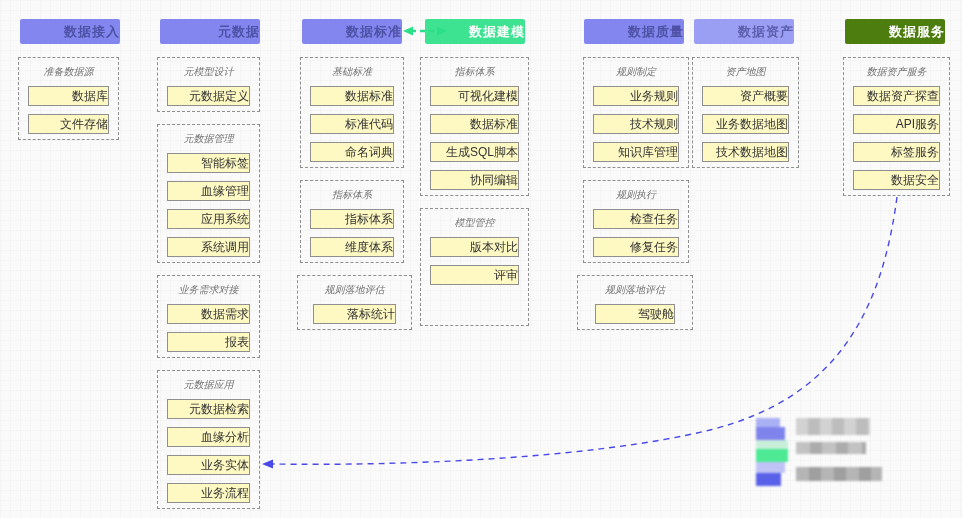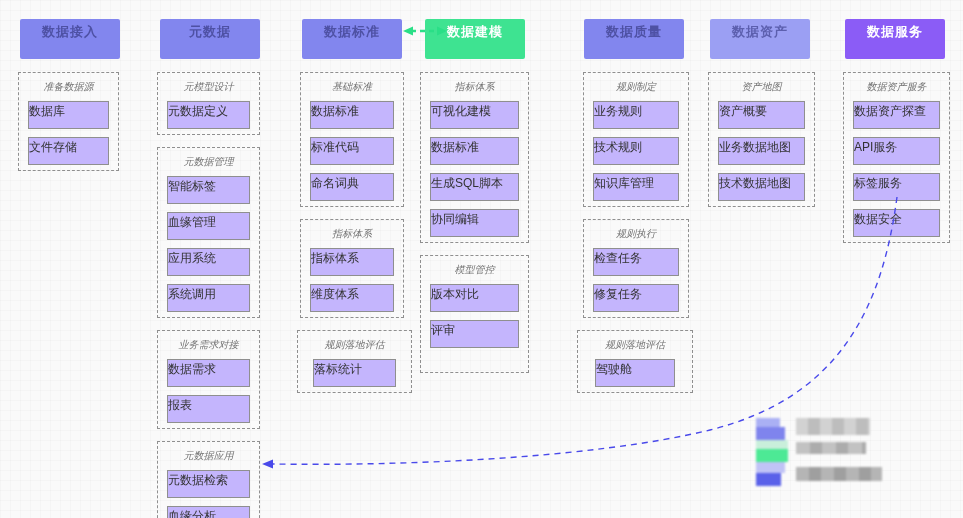--- a/index.html
+++ b/index.html
@@ -12,54 +12,54 @@
       linear-gradient(to bottom, rgba(0,0,0,0.02) 1px, transparent 1px);
     background-size:10px 10px;
   }
   #diagram{position:absolute;inset:0;}
   .col{position:absolute;top:19px;}
   .c0{left:18px;width:101px;}
   .c1{left:157px;width:103px;}
   .c2{left:297px;width:115px;}
   .c3{left:420px;width:109px;}
   .c4{left:577px;width:116px;}
-  .c5{left:708px;width:107px;}
+  .c5{left:692px;width:107px;}
   .c6{left:843px;width:107px;}
   .hdr{
-    width:100px;height:40px;line-height:25px;text-align:center;
+    width:100px;height:25px;line-height:25px;text-align:right;
     font-size:13px;font-weight:bold;border-radius:2px;margin-bottom:13px;
     letter-spacing:1px;
   }
   .c0 .hdr{margin-left:2px;}
   .c1 .hdr{margin-left:3px;}
   .c2 .hdr{margin-left:5px;}
   .c3 .hdr{margin-left:5px;}
   .c4 .hdr{margin-left:7px;}
   .c5 .hdr{margin-left:2px;}
   .c6 .hdr{margin-left:2px;}
   .hdr.purple{background:#8286ee;color:#4e51a4;}
   .hdr.purple-light{background:#9b9ff3;color:#5c5fae;}
   .hdr.green{background:#3ee391;color:#ffffff;}
-  .hdr.blue{background:#8b5cf6;color:#ffffff;}
+  .hdr.blue{background:#4d7c0f;color:#ffffff;}
   .group{
     box-sizing:border-box;border:1px dashed #8f8f8f;background:transparent;
     padding:6px 9px 5px;margin-bottom:12px;width:100%;
   }
   .c2 .g0,.c2 .g1{width:104px;margin-left:3px;}
   .c4 .g0,.c4 .g1{width:106px;margin-left:6px;}
   .c2 .g2{padding:6px 15px 5px;}
   .c4 .g2{padding:6px 17px 5px;}
   .c3 .g1{height:118px;}
   .gtitle{
     font-size:10px;color:#737373;text-align:center;height:16px;line-height:16px;
     margin-bottom:6px;white-space:nowrap;font-style:italic;
   }
   .item{
-    box-sizing:border-box;border:1px solid #8f8f8f;background:#c4b5fd;
-    height:28px;line-height:18px;text-align:left;font-size:12px;color:#333;
+    box-sizing:border-box;border:1px solid #8f8f8f;background:#fef9c3;
+    height:20px;line-height:18px;text-align:right;font-size:12px;color:#333;
     margin-bottom:8px;white-space:nowrap;overflow:hidden;
   }
   .item:last-child{margin-bottom:0;}
   #connectors{position:absolute;inset:0;pointer-events:none;}
   
   .watermark{position:absolute;left:756px;top:414px;width:150px;height:82px;}
   .wm-logo{position:absolute;left:0;top:4px;width:38px;filter:blur(1px);}
   .wm-logo div{margin:0;}
   .wm-b1{height:9px;width:24px;margin-left:9px;background:#aab0f4;}
   .wm-b2{height:13px;width:29px;margin-left:6px;background:#7f84ed;}

